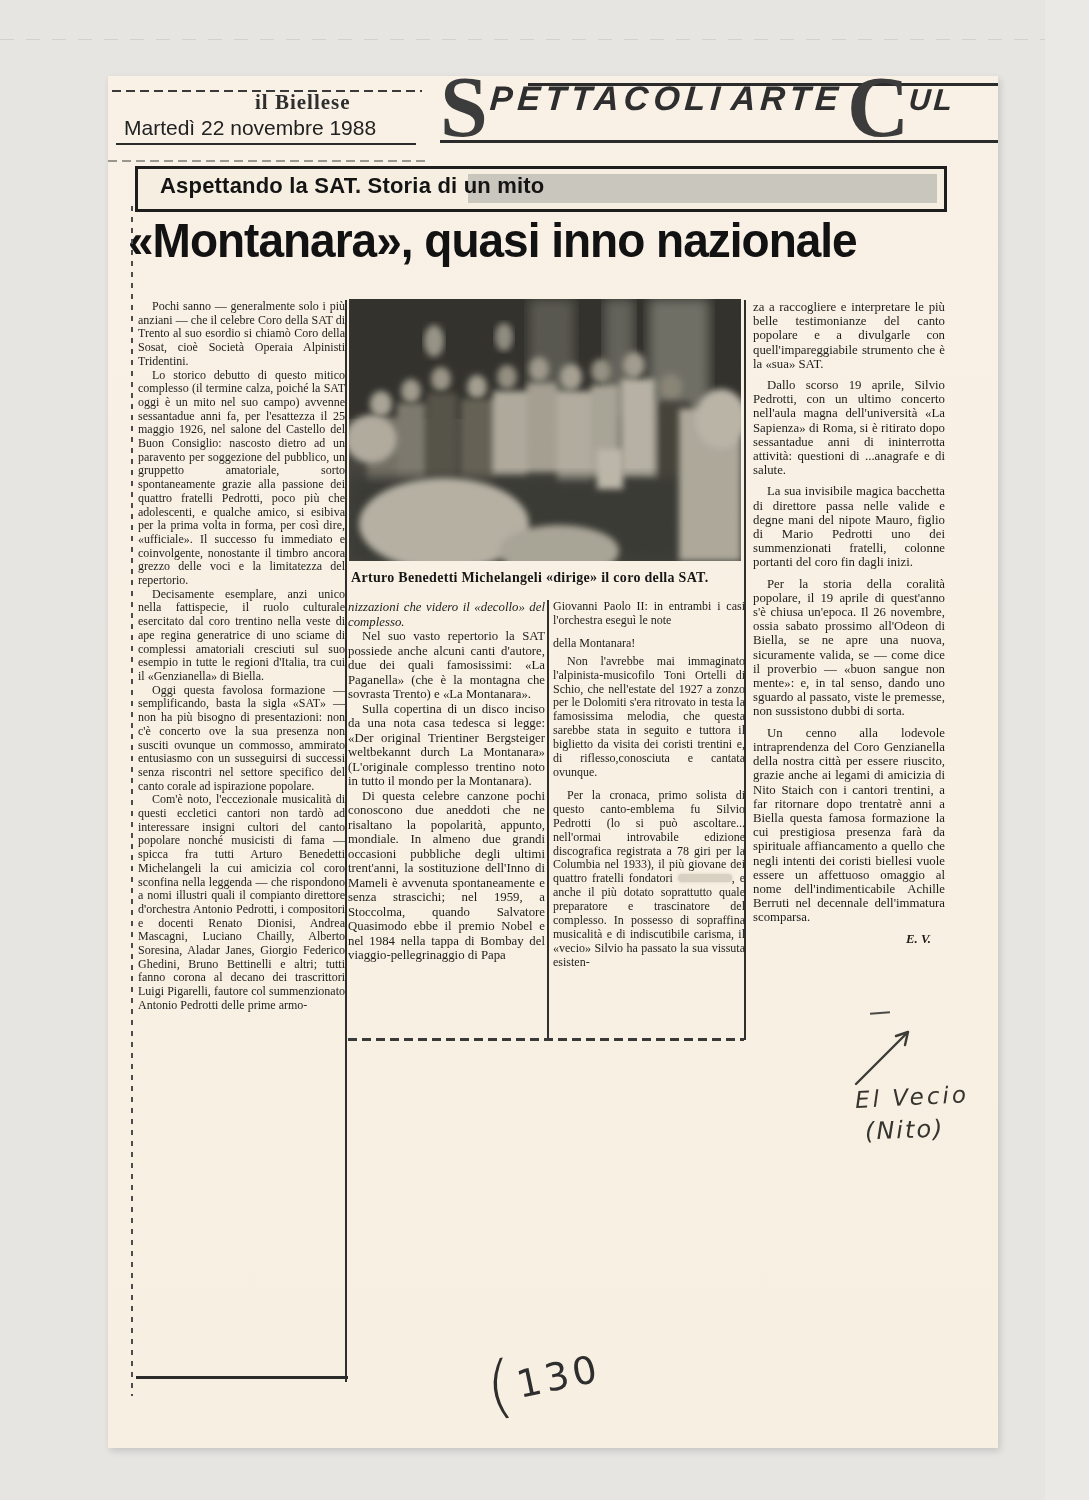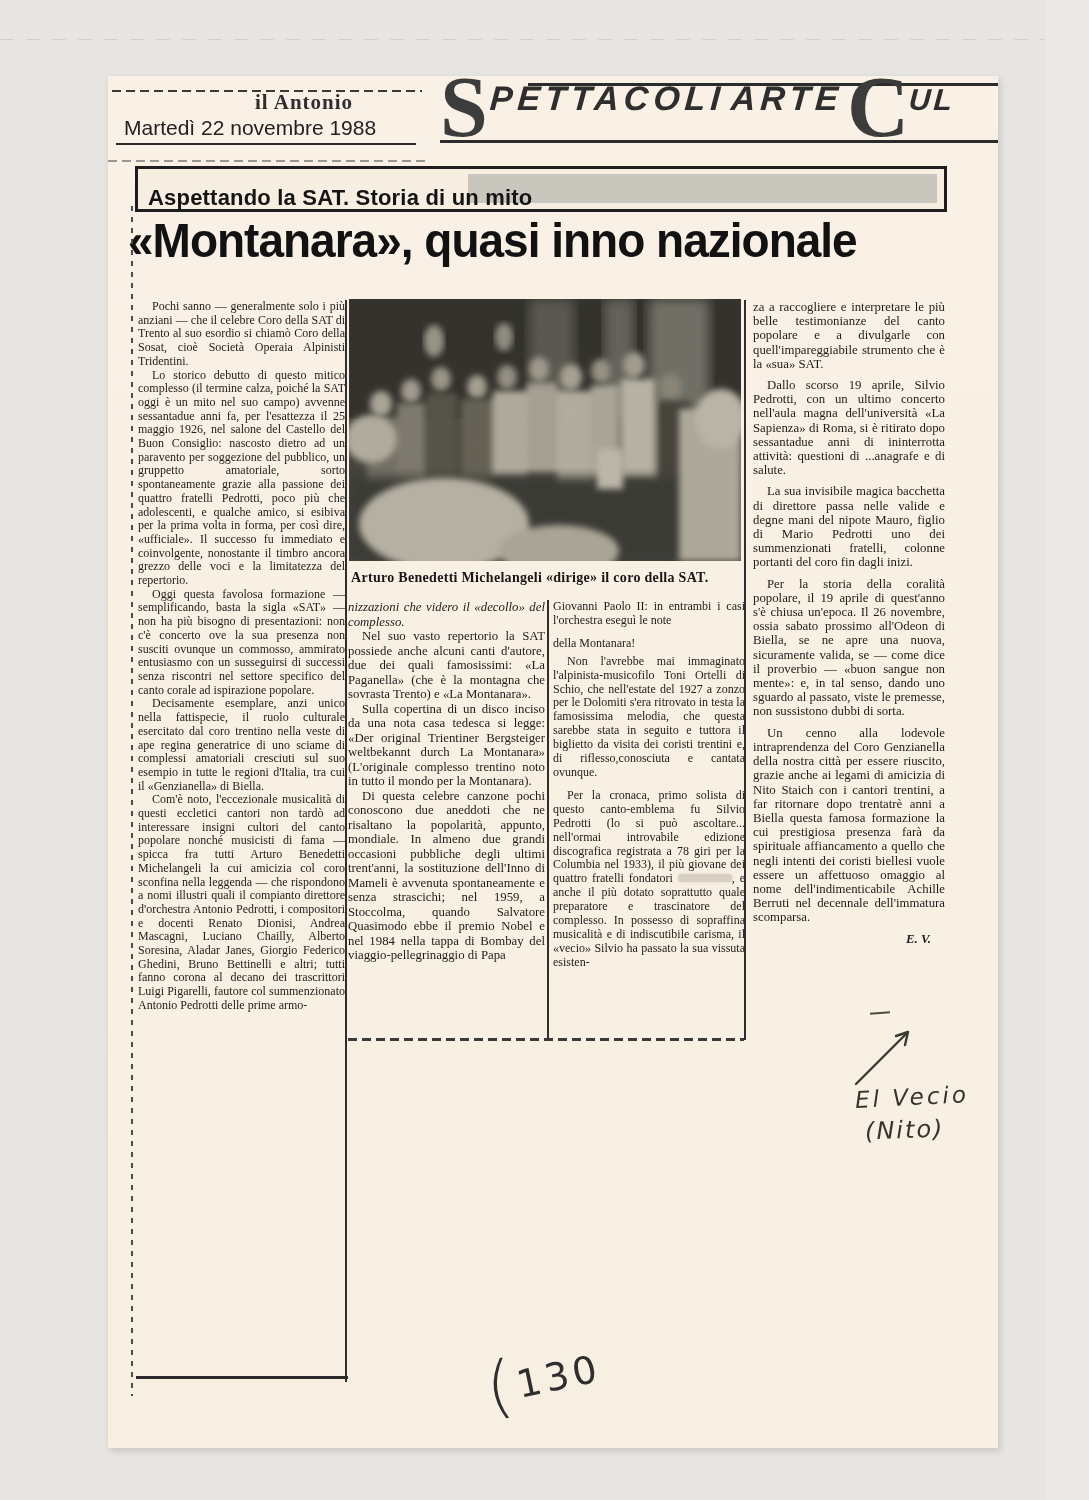--- a/index.html
+++ b/index.html
@@ -34,22 +34,22 @@
   .mh-it{font:bold italic 34px/1 "Liberation Sans",sans-serif;color:#2e2e2e;
     letter-spacing:5px;display:inline-block;transform:skewX(-4deg);vertical-align:6px;margin-left:2px;}
   .mh-ul{font:bold italic 30px/1 "Liberation Sans",sans-serif;color:#2e2e2e;
     letter-spacing:3px;display:inline-block;transform:skewX(-4deg);vertical-align:6px;}
   .kicker-box{
     position:absolute;left:27px;top:90px;width:806px;height:40px;
     border:3px solid #1e1e1e;background:#f6eee1;
   }
   .kicker-shade{position:absolute;left:330px;right:7px;top:5px;bottom:6px;background:#c9c6be;}
   .kicker-text{
-    position:absolute;left:10px;top:6px;
-    font:bold 22px/1 "Liberation Sans",sans-serif;color:#141414;letter-spacing:0.2px;margin-top:12px;
+    position:absolute;left:22px;top:6px;
+    font:bold 22px/1 "Liberation Sans",sans-serif;color:#141414;letter-spacing:0.2px;
   }
   .headline{
     position:absolute;left:20px;top:140px;width:830px;
     font:bold 46px/1 "Liberation Sans",sans-serif;color:#121212;
     letter-spacing:-1px;transform:scaleY(1.06);transform-origin:left top;white-space:nowrap;
   }
   
   .col{position:absolute;overflow:hidden;color:#1d1d1b;text-align:justify;}
   .col p{margin:0;text-indent:14px;}
   #col1{left:30px;top:224px;width:207px;height:1080px;font-size:12px;line-height:13.7px;font-family:Liberation Serif, serif;}
@@ -93,21 +93,21 @@
 <div class="right-strip"></div>
 
 <div class="clipping">
 
   <div class="dashrule" style="left:4px;top:14px;width:310px;"></div>
   <div class="rule" style="left:8px;top:67px;width:300px;height:2px;"></div>
   <div class="dashrule" style="left:0;top:84px;width:322px;opacity:.5;"></div>
   <div class="rule" style="left:420px;top:7px;width:470px;height:3px;"></div>
   <div class="rule" style="left:332px;top:64px;width:558px;height:3px;"></div>
 
-  <div class="brand">il Antonio</div>
+  <div class="brand">il Biellese</div>
   <div class="issue-date">Martedì 22 novembre 1988</div>
 
   <div class="masthead">
     <span class="mh-big">S</span><span class="mh-it">PETTACOLI</span>
     <span class="mh-it">ARTE</span>
     <span class="mh-big">C</span><span class="mh-ul">UL</span>
   </div>
 
   <div class="kicker-box">
     <div class="kicker-shade"></div>
@@ -184,22 +184,22 @@
         <rect x="248" y="150" width="26" height="40" fill="#e6e0cf"></rect>
       </g>
       <rect width="392" height="262" fill="#302f2a" opacity="0.18" filter="url(#grain)"></rect>
     </svg>
   </div>
   <div class="caption">Arturo Benedetti Michelangeli «dirige» il coro della SAT.</div>
 
   <div class="col" id="col1">
     <p>Pochi sanno — generalmente solo i più anziani — che il celebre Coro della SAT di Trento al suo esordio si chiamò Coro della Sosat, cioè Società Operaia Alpinisti Tridentini.</p>
     <p>Lo storico debutto di questo mitico complesso (il termine calza, poiché la SAT oggi è un mito nel suo campo) avvenne sessantadue anni fa, per l'esattezza il 25 maggio 1926, nel salone del Castello del Buon Consiglio: nascosto dietro ad un paravento per soggezione del pubblico, un gruppetto amatoriale, sorto spontaneamente grazie alla passione dei quattro fratelli Pedrotti, poco più che adolescenti, e qualche amico, si esibiva per la prima volta in forma, per così dire, «ufficiale». Il successo fu immediato e coinvolgente, nonostante il timbro ancora grezzo delle voci e la limitatezza del repertorio.</p>
+    <p>Decisamente esemplare, anzi unico nella fattispecie, il ruolo culturale esercitato dal coro trentino nella veste di ape regina generatrice di uno sciame di complessi amatoriali cresciuti sul suo esempio in tutte le regioni d'Italia, tra cui il «Genzianella» di Biella.</p>
     <p>Oggi questa favolosa formazione — semplificando, basta la sigla «SAT» — non ha più bisogno di presentazioni: non c'è concerto ove la sua presenza non susciti ovunque un commosso, ammirato entusiasmo con un susseguirsi di successi senza riscontri nel settore specifico del canto corale ad ispirazione popolare.</p>
-    <p>Decisamente esemplare, anzi unico nella fattispecie, il ruolo culturale esercitato dal coro trentino nella veste di ape regina generatrice di uno sciame di complessi amatoriali cresciuti sul suo esempio in tutte le regioni d'Italia, tra cui il «Genzianella» di Biella.</p>
     <p>Com'è noto, l'eccezionale musicalità di questi eccletici cantori non tardò ad interessare insigni cultori del canto popolare nonché musicisti di fama — spicca fra tutti Arturo Benedetti Michelangeli la cui amicizia col coro sconfina nella leggenda — che rispondono a nomi illustri quali il compianto direttore d'orchestra Antonio Pedrotti, i compositori e docenti Renato Dionisi, Andrea Mascagni, Luciano Chailly, Alberto Soresina, Aladar Janes, Giorgio Federico Ghedini, Bruno Bettinelli e altri; tutti fanno corona al decano dei trascrittori Luigi Pigarelli, fautore col summenzionato Antonio Pedrotti delle prime armo-</p>
   </div>
 
   <div class="col" id="col2">
     <p style="text-indent:0;font-style:italic;">nizzazioni che videro il «decollo» del complesso.</p>
     <p>Nel suo vasto repertorio la SAT possiede anche alcuni canti d'autore, due dei quali famosissimi: «La Paganella» (che è la montagna che sovrasta Trento) e «La Montanara».</p>
     <p>Sulla copertina di un disco inciso da una nota casa tedesca si legge: «Der original Trientiner Bergsteiger weltbekannt durch La Montanara» (L'originale complesso trentino noto in tutto il mondo per la Montanara).</p>
     <p>Di questa celebre canzone pochi conoscono due aneddoti che ne risaltano la popolarità, appunto, mondiale. In almeno due grandi occasioni pubbliche degli ultimi trent'anni, la sostituzione dell'Inno di Mameli è avvenuta spontaneamente e senza strascichi; nel 1959, a Stoccolma, quando Salvatore Quasimodo ebbe il premio Nobel e nel 1984 nella tappa di Bombay del viaggio-pellegrinaggio di Papa</p>
   </div>
 

